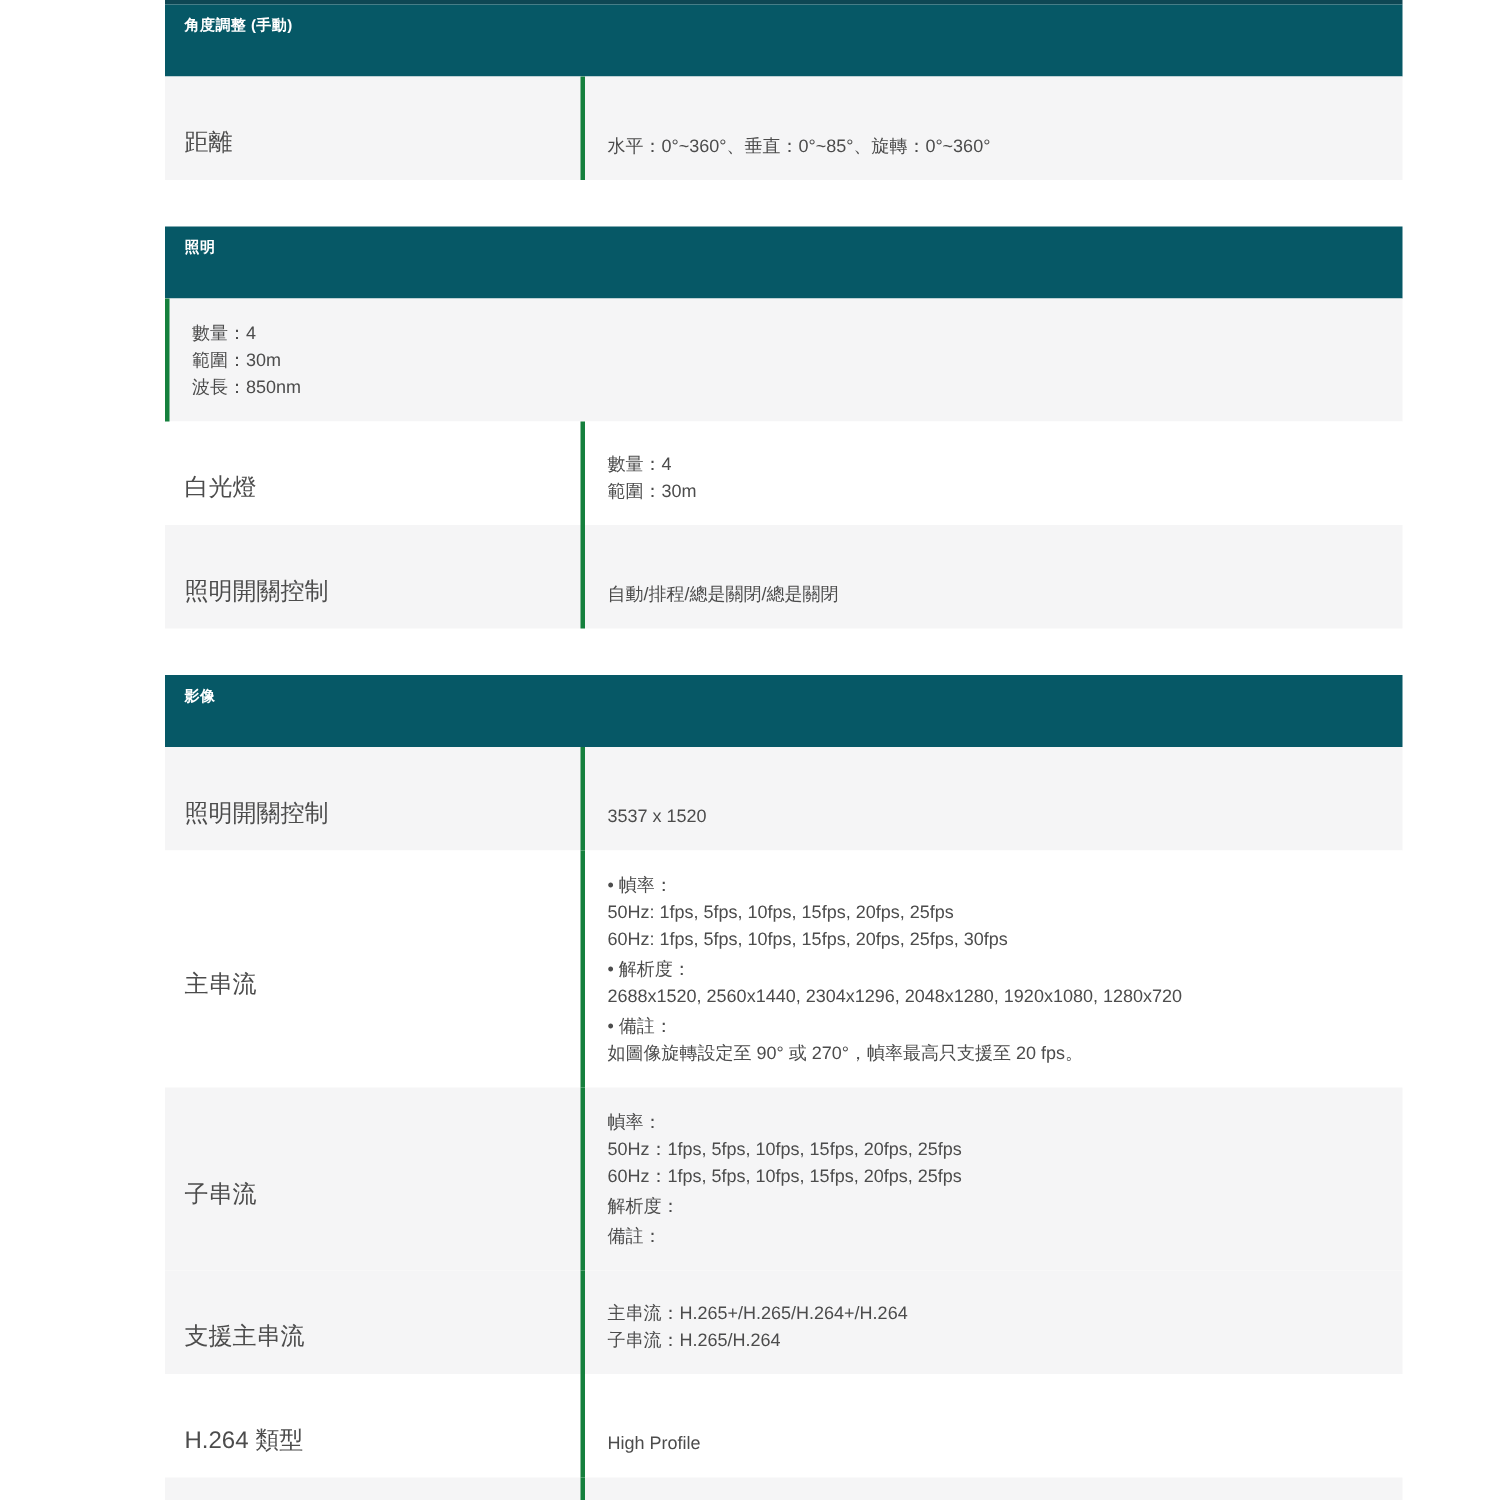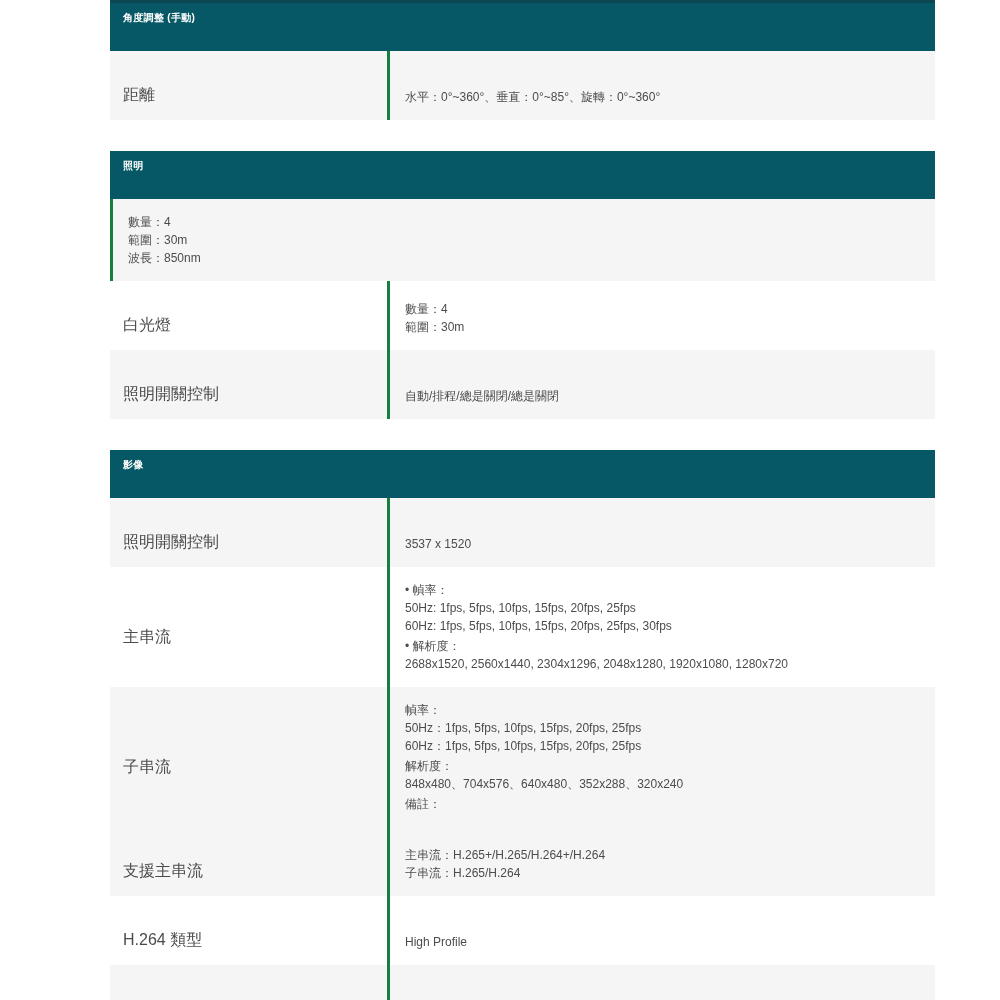--- a/index.html
+++ b/index.html
@@ -133,33 +133,36 @@
         <div class="cell-value">
           <div class="par">
             <div class="line">• 幀率：</div>
             <div class="line">50Hz: 1fps, 5fps, 10fps, 15fps, 20fps, 25fps</div>
             <div class="line">60Hz: 1fps, 5fps, 10fps, 15fps, 20fps, 25fps, 30fps</div>
           </div>
           <div class="par">
             <div class="line">• 解析度：</div>
             <div class="line">2688x1520, 2560x1440, 2304x1296, 2048x1280, 1920x1080, 1280x720</div>
           </div>
+          <div class="par">
+            <div class="line">• 備註：</div>
+            <div class="line">如圖像旋轉設定至 90° 或 270°，幀率最高只支援至 20 fps。</div>
+          </div>
         </div>
       </div>
       <div class="row alt">
         <div class="cell-label">子串流</div>
         <div class="cell-value">
           <div class="par">
             <div class="line">幀率：</div>
             <div class="line">50Hz：1fps, 5fps, 10fps, 15fps, 20fps, 25fps</div>
             <div class="line">60Hz：1fps, 5fps, 10fps, 15fps, 20fps, 25fps</div>
           </div>
           <div class="par">
             <div class="line">解析度：</div>
-            <div class="line">848x480、704x576、640x480、352x288、320x240</div>
           </div>
           <div class="par">
             <div class="line">備註：</div>
           </div>
         </div>
       </div>
       <div class="row">
       </div>
       <div class="row alt">
         <div class="cell-label">支援主串流</div>

